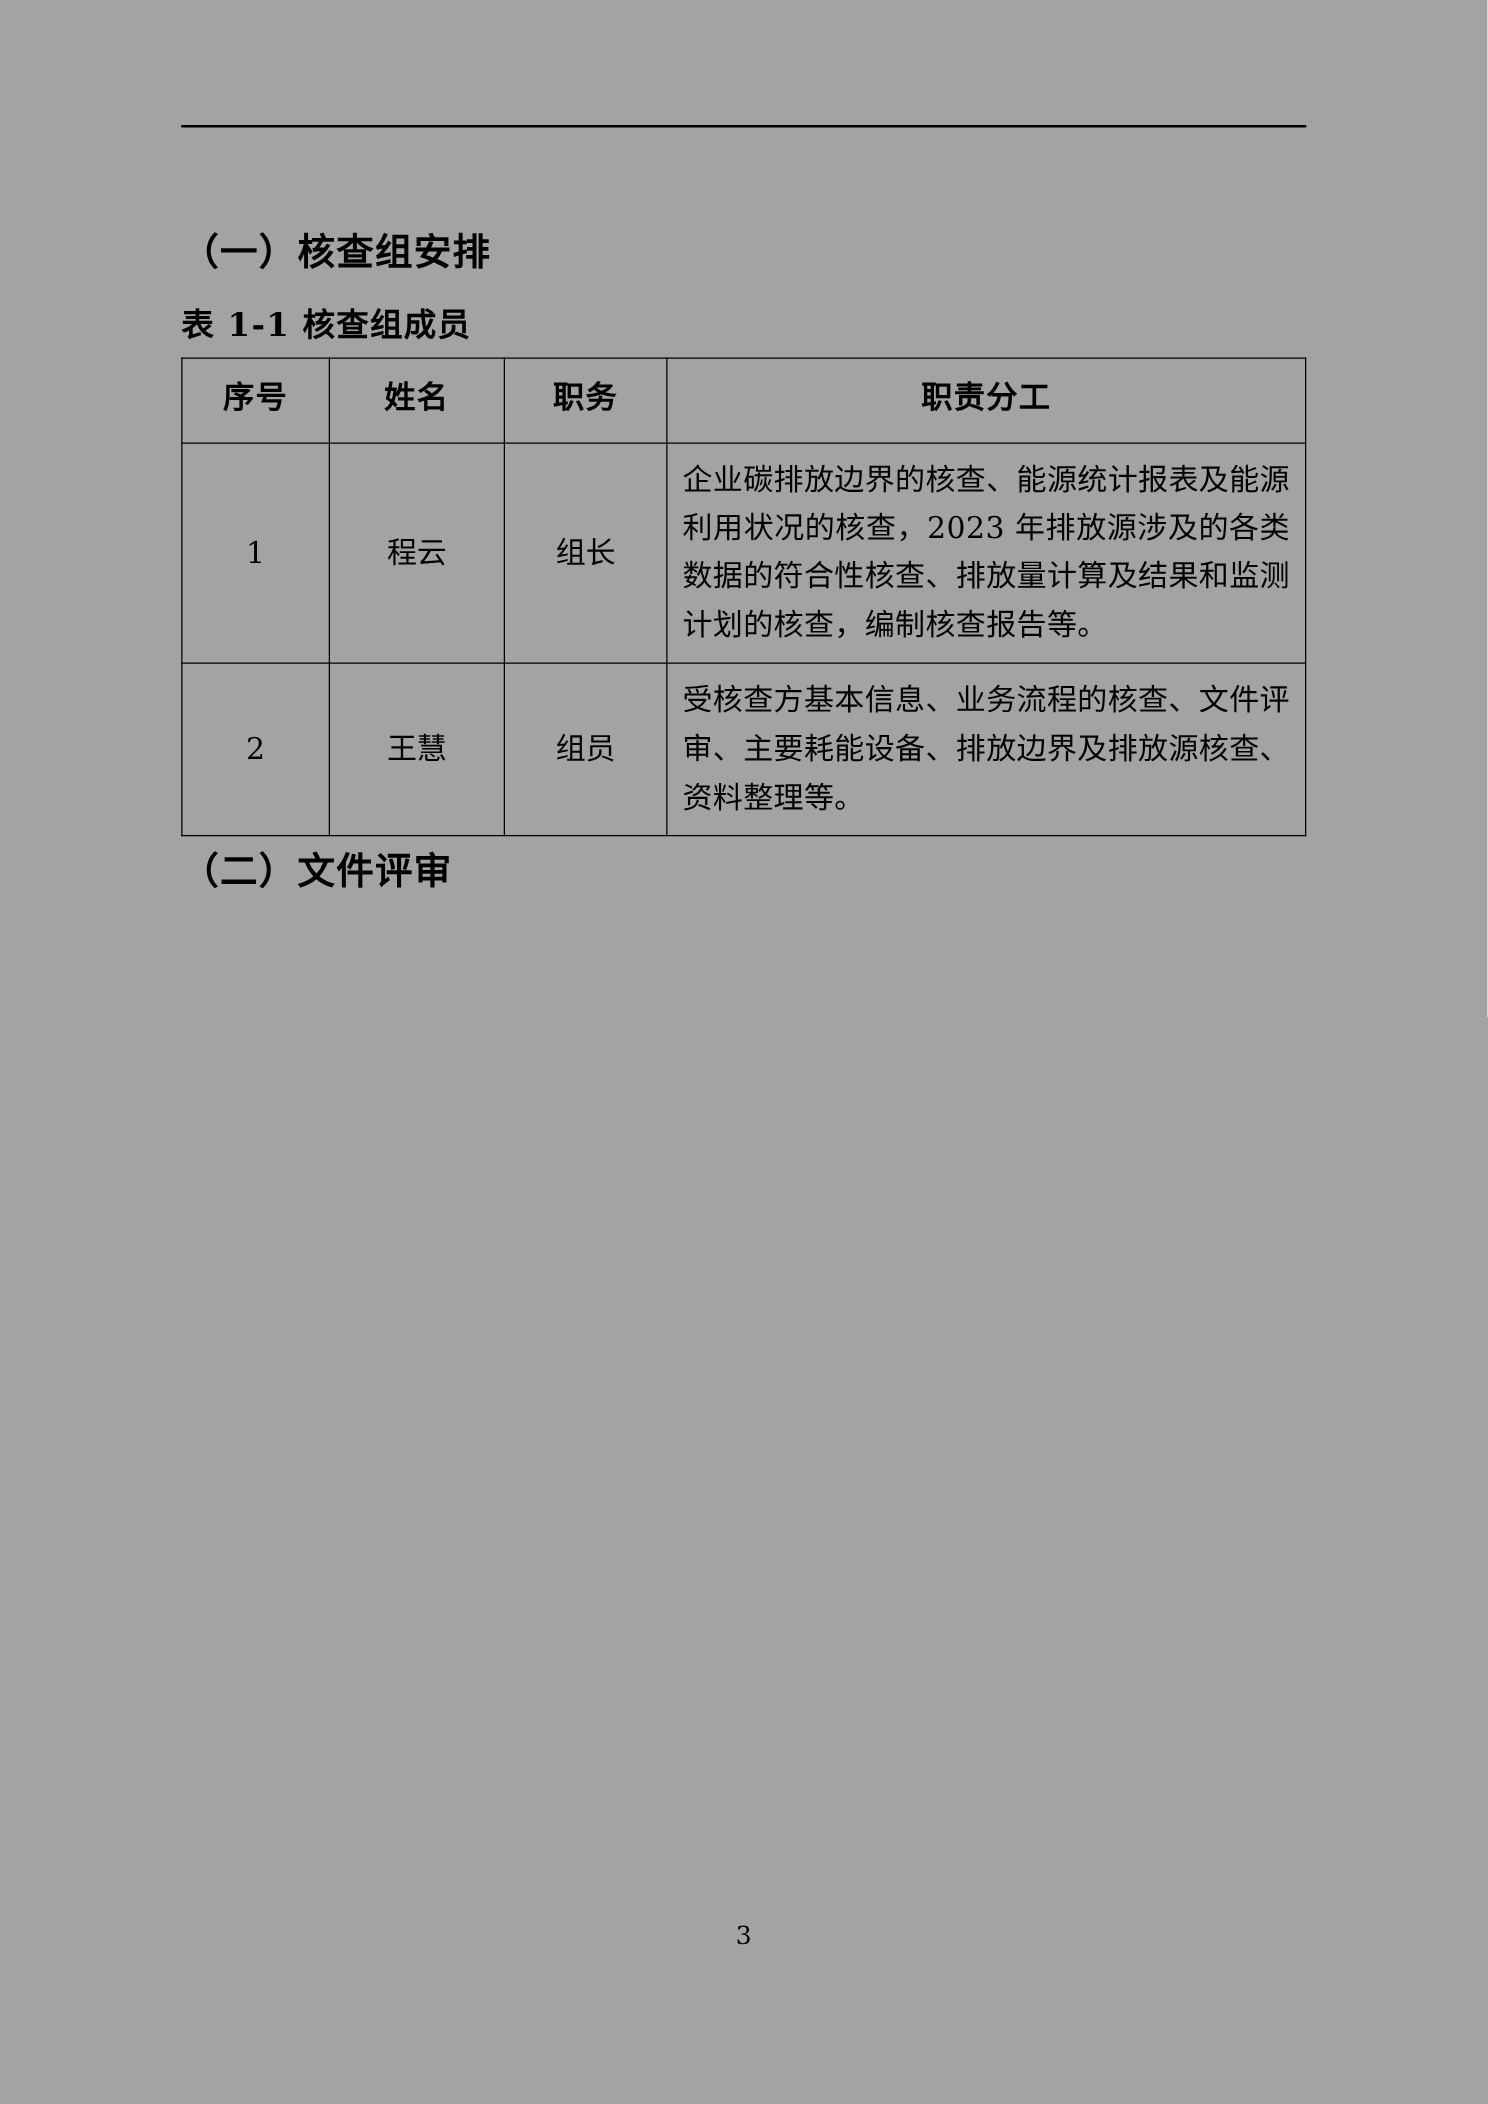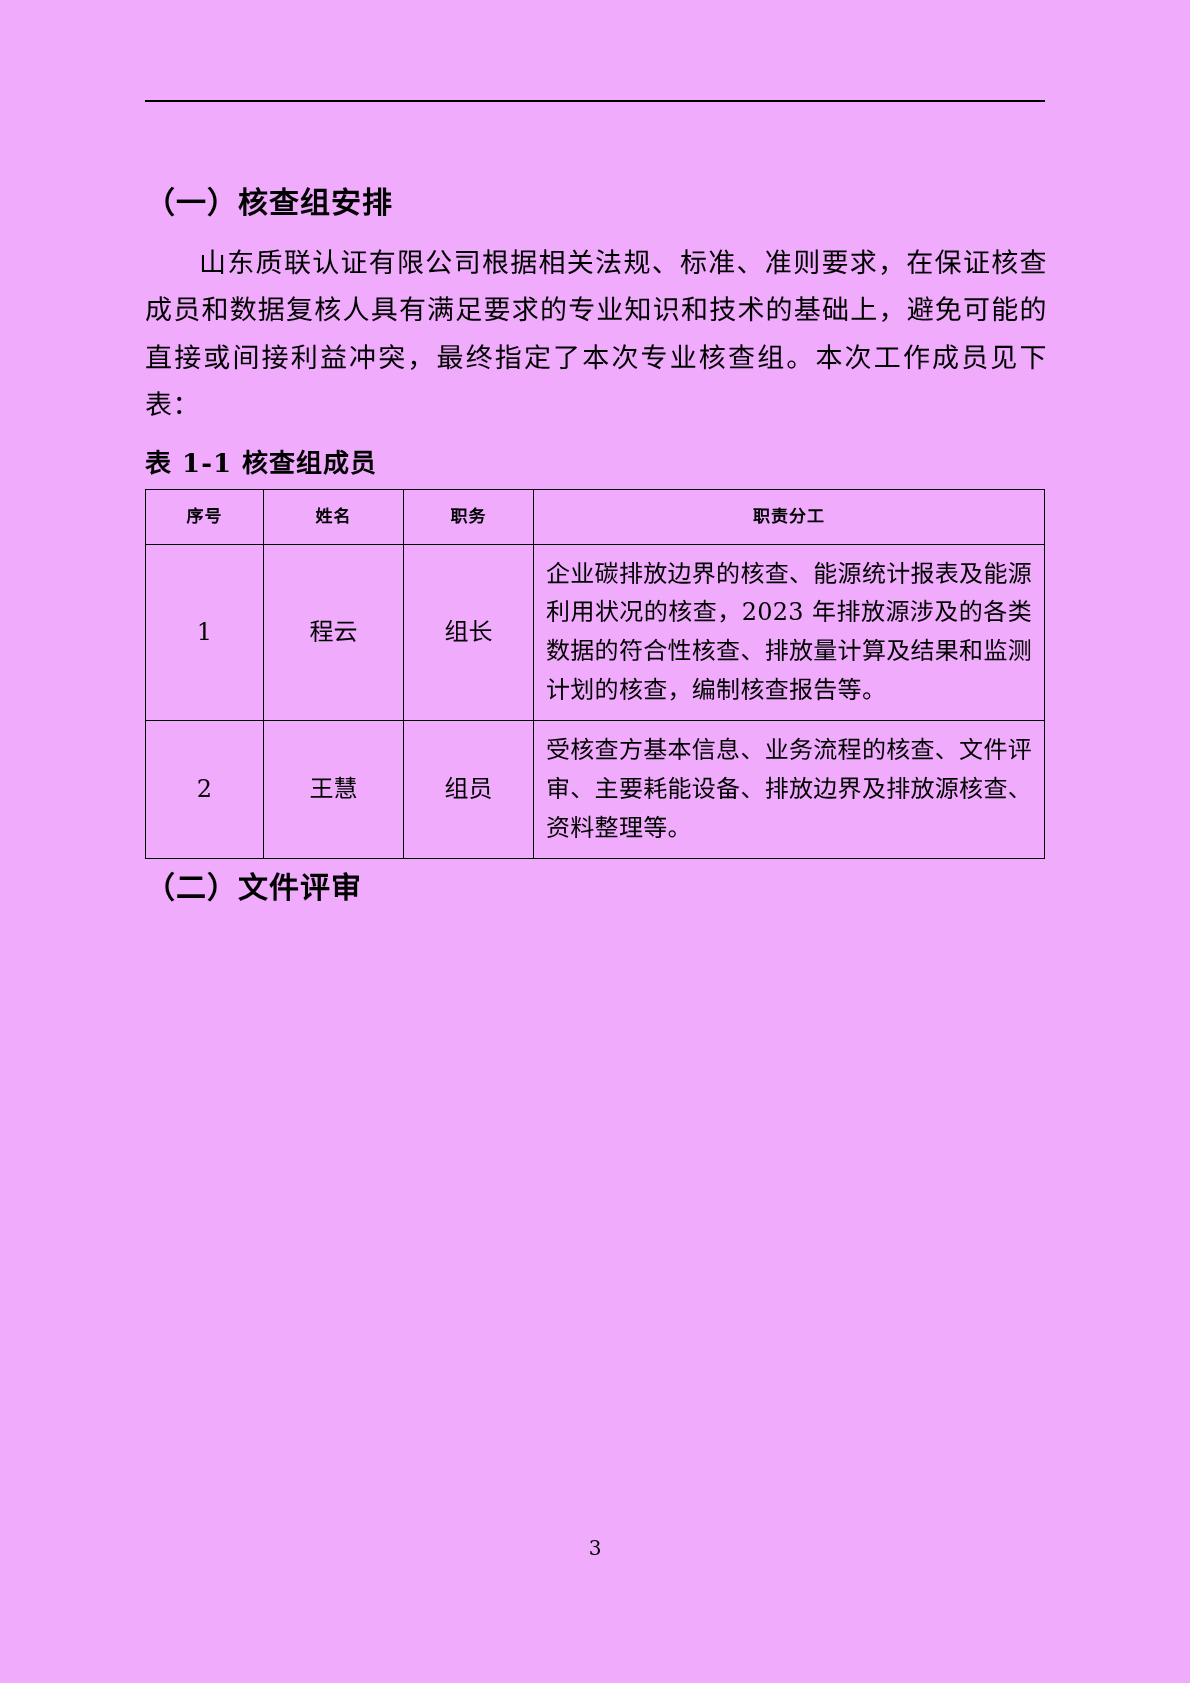--- a/index.html
+++ b/index.html
@@ -5,21 +5,21 @@
   html, body {
     margin: 0;
     padding: 0;
     background: #ffffff;
   }
   .page {
     position: relative;
     width: 1190px;
     height: 1683px;
     margin: 0 auto;
-    background: #f0abfc;
+    background: #a3a3a3;
     font-family: "DejaVu Serif", "Liberation Serif", serif;
     color: #000000;
     box-sizing: border-box;
     overflow: hidden;
   }
   .header-rule {
     position: absolute;
     left: 145px;
     top: 100px;
     width: 900px;
@@ -63,23 +63,24 @@
   table.member-table th,
   table.member-table td {
     border: 1.5px solid #000000;
     font-size: 24px;
     padding: 10px 12px;
     vertical-align: middle;
     line-height: 1.62;
   }
   table.member-table th {
     font-weight: bold;
-    font-size: 17px;
+    font-size: 25px;
     padding: 13px 8px;
     letter-spacing: 1px;
+    font-family: Liberation Mono, monospace;
   }
   td.c-idx, td.c-name, td.c-role {
     text-align: center;
   }
   td.c-duty {
     text-align: justify;
     text-justify: inter-character;
     letter-spacing: 0.3px;
   }
   .col-idx { width: 118px; }
@@ -104,21 +105,20 @@
 <body>
 
 <div class="page">
 
   <div class="header-rule"></div>
 
   <div class="content">
 
     <h2 class="heading">（一）核查组安排</h2>
 
-    <p class="para">山东质联认证有限公司根据相关法规、标准、准则要求，在保证核查成员和数据复核人具有满足要求的专业知识和技术的基础上，避免可能的直接或间接利益冲突，最终指定了本次专业核查组。本次工作成员见下表：</p>
 
     <div class="table-caption">表 1-1 核查组成员</div>
 
     <table class="member-table">
       <colgroup>
         <col class="col-idx">
         <col class="col-name">
         <col class="col-role">
         <col>
       </colgroup>

